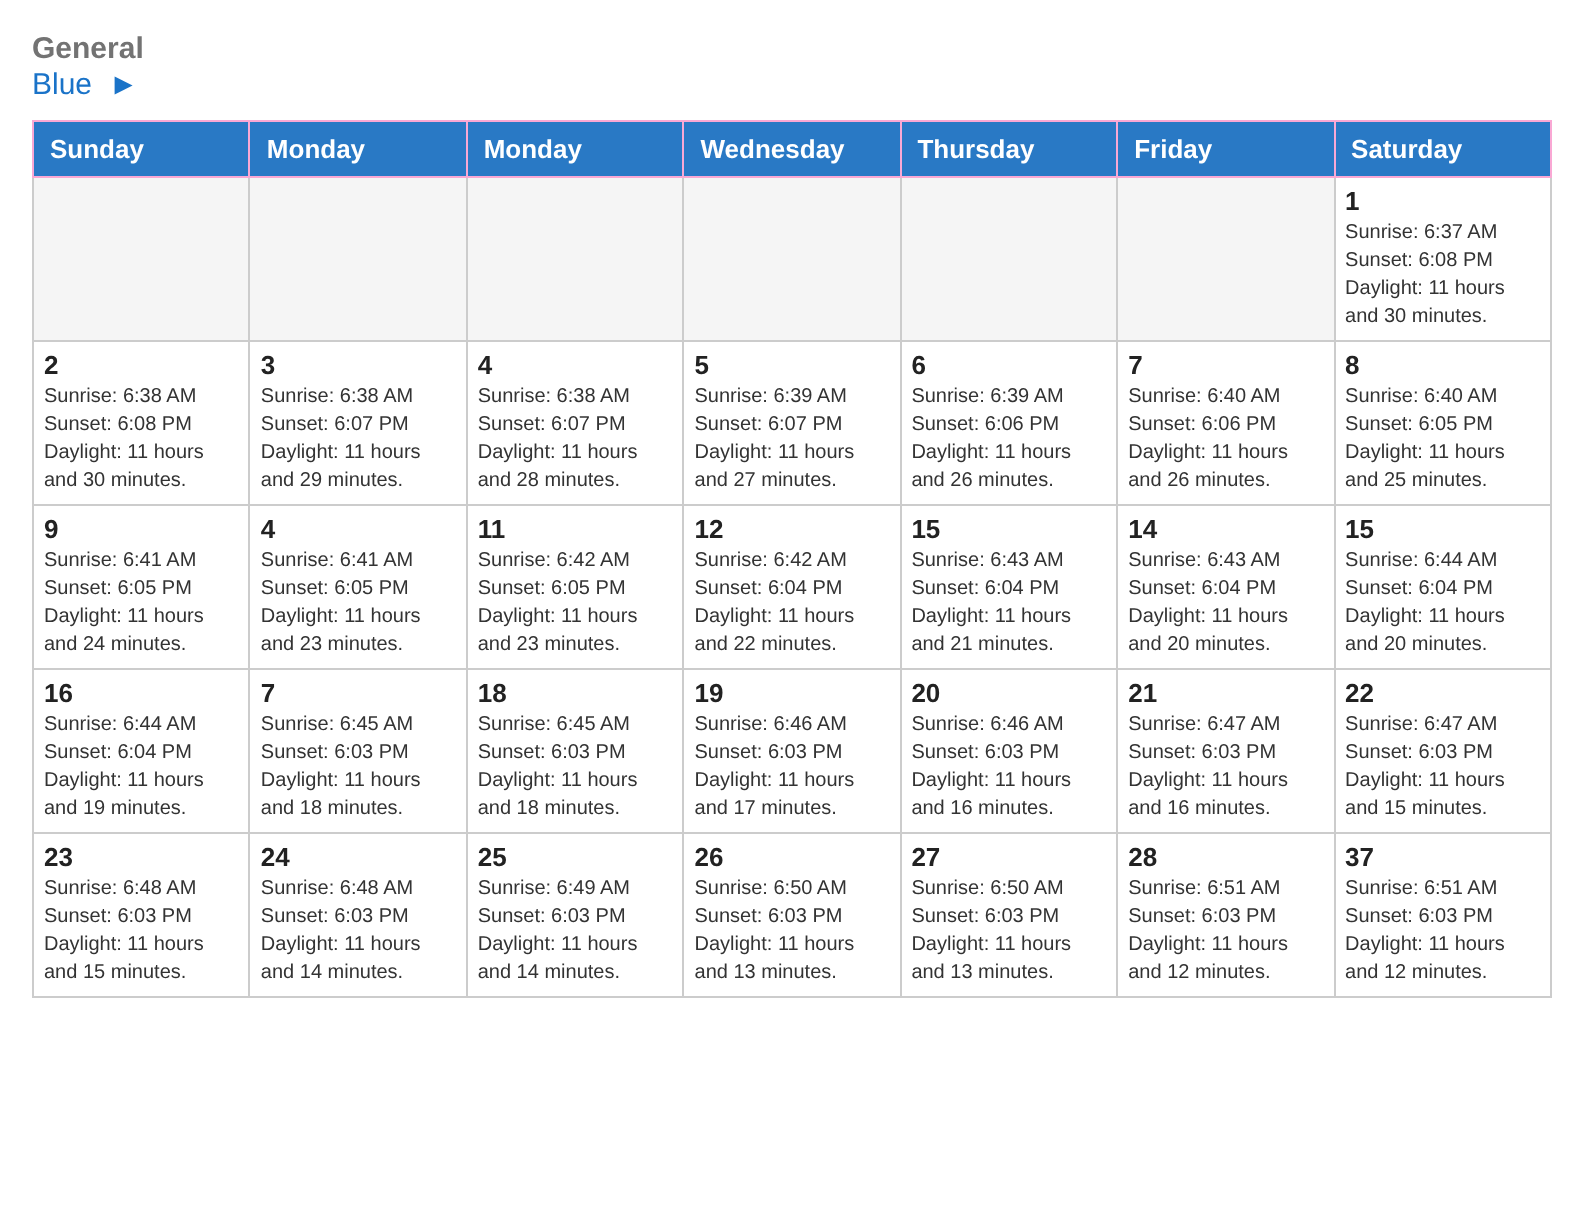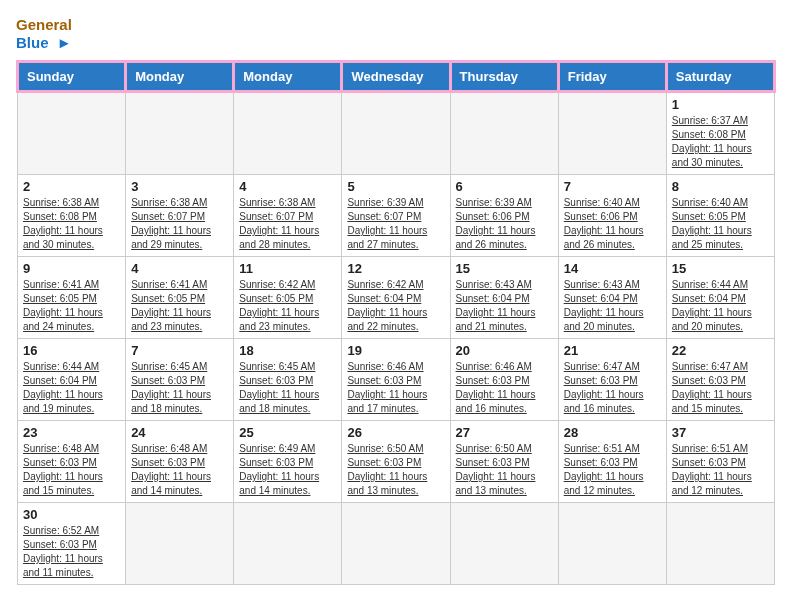--- a/index.html
+++ b/index.html
@@ -38,21 +38,21 @@
       border-collapse: collapse;
       border: 1px solid #ccc;
     }
     .calendar th {
       background-color: #2979c5;
       color: #fff;
       font-size: 13px;
       font-weight: bold;
       padding: 6px 8px;
       text-align: left;
-      border: 3px solid #f9a8d4;
+      border: 1px solid #f9a8d4;
     }
     .calendar td {
       width: calc(100% / 7);
       vertical-align: top;
       border: 1px solid #ccc;
       padding: 4px 5px;
       font-size: 10px;
       color: #333;
       background: #fff;
       height: 80px;
@@ -64,31 +64,30 @@
       font-size: 13px;
       font-weight: bold;
       color: #222;
       display: block;
       margin-bottom: 2px;
     }
     .day-info {
       font-size: 10px;
       line-height: 1.4;
       color: #333;
-      text-decoration: underline;
     }
   </style>
 </head>
 <body>
 
 <div class="header-area">
   <div class="logo">
   <div style="line-height:1.2;">
-    <div style="font-size:15px;font-weight:bold;color:#a16207;">General</div>
-    <div style="font-size:15px;font-weight:bold;color:#1a73c8;">Blue &nbsp;►</div>
+    <div style="font-size:15px;font-weight:bold;color:#737373;">General</div>
+    <div style="font-size:15px;font-weight:normal;color:#1a73c8;">Blue &nbsp;►</div>
   </div>
 </div>
   <div class="title-area">
     <div class="month-title"></div>
     <div class="location"></div>
   </div>
 </div>
 
 <table class="calendar">
   <thead>
@@ -228,26 +227,14 @@
         </td>
         <td>
           <span class="day-number">28</span>
           <div class="day-info">Sunrise: 6:51 AM<br>Sunset: 6:03 PM<br>Daylight: 11 hours and 12 minutes.</div>
         </td>
         <td>
           <span class="day-number">37</span>
           <div class="day-info">Sunrise: 6:51 AM<br>Sunset: 6:03 PM<br>Daylight: 11 hours and 12 minutes.</div>
         </td>
       </tr>
-      <tr>
-        <td>
-          <span class="day-number">30</span>
-          <div class="day-info">Sunrise: 6:52 AM<br>Sunset: 6:03 PM<br>Daylight: 11 hours and 11 minutes.</div>
-        </td>
-        <td class="empty"></td>
-        <td class="empty"></td>
-        <td class="empty"></td>
-        <td class="empty"></td>
-        <td class="empty"></td>
-        <td class="empty"></td>
-      </tr>
     </tbody>
 </table>
 
 </body></html>

